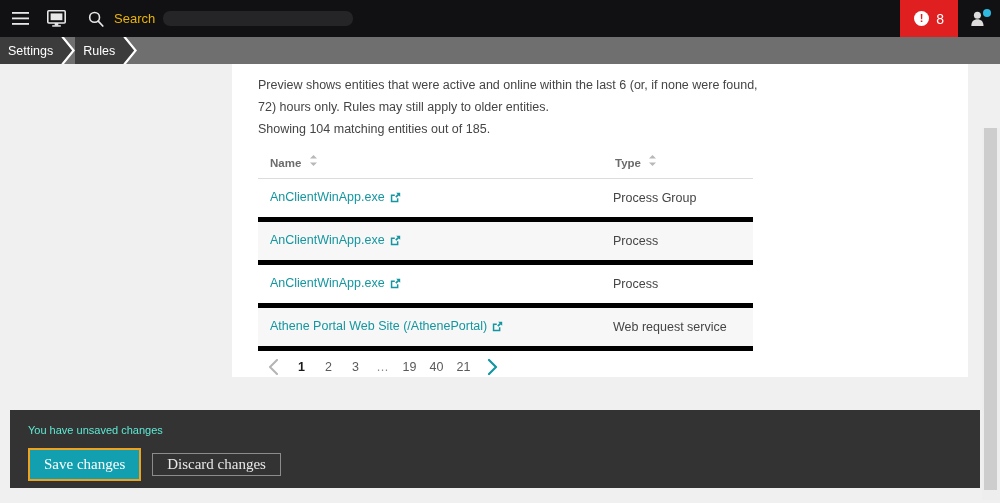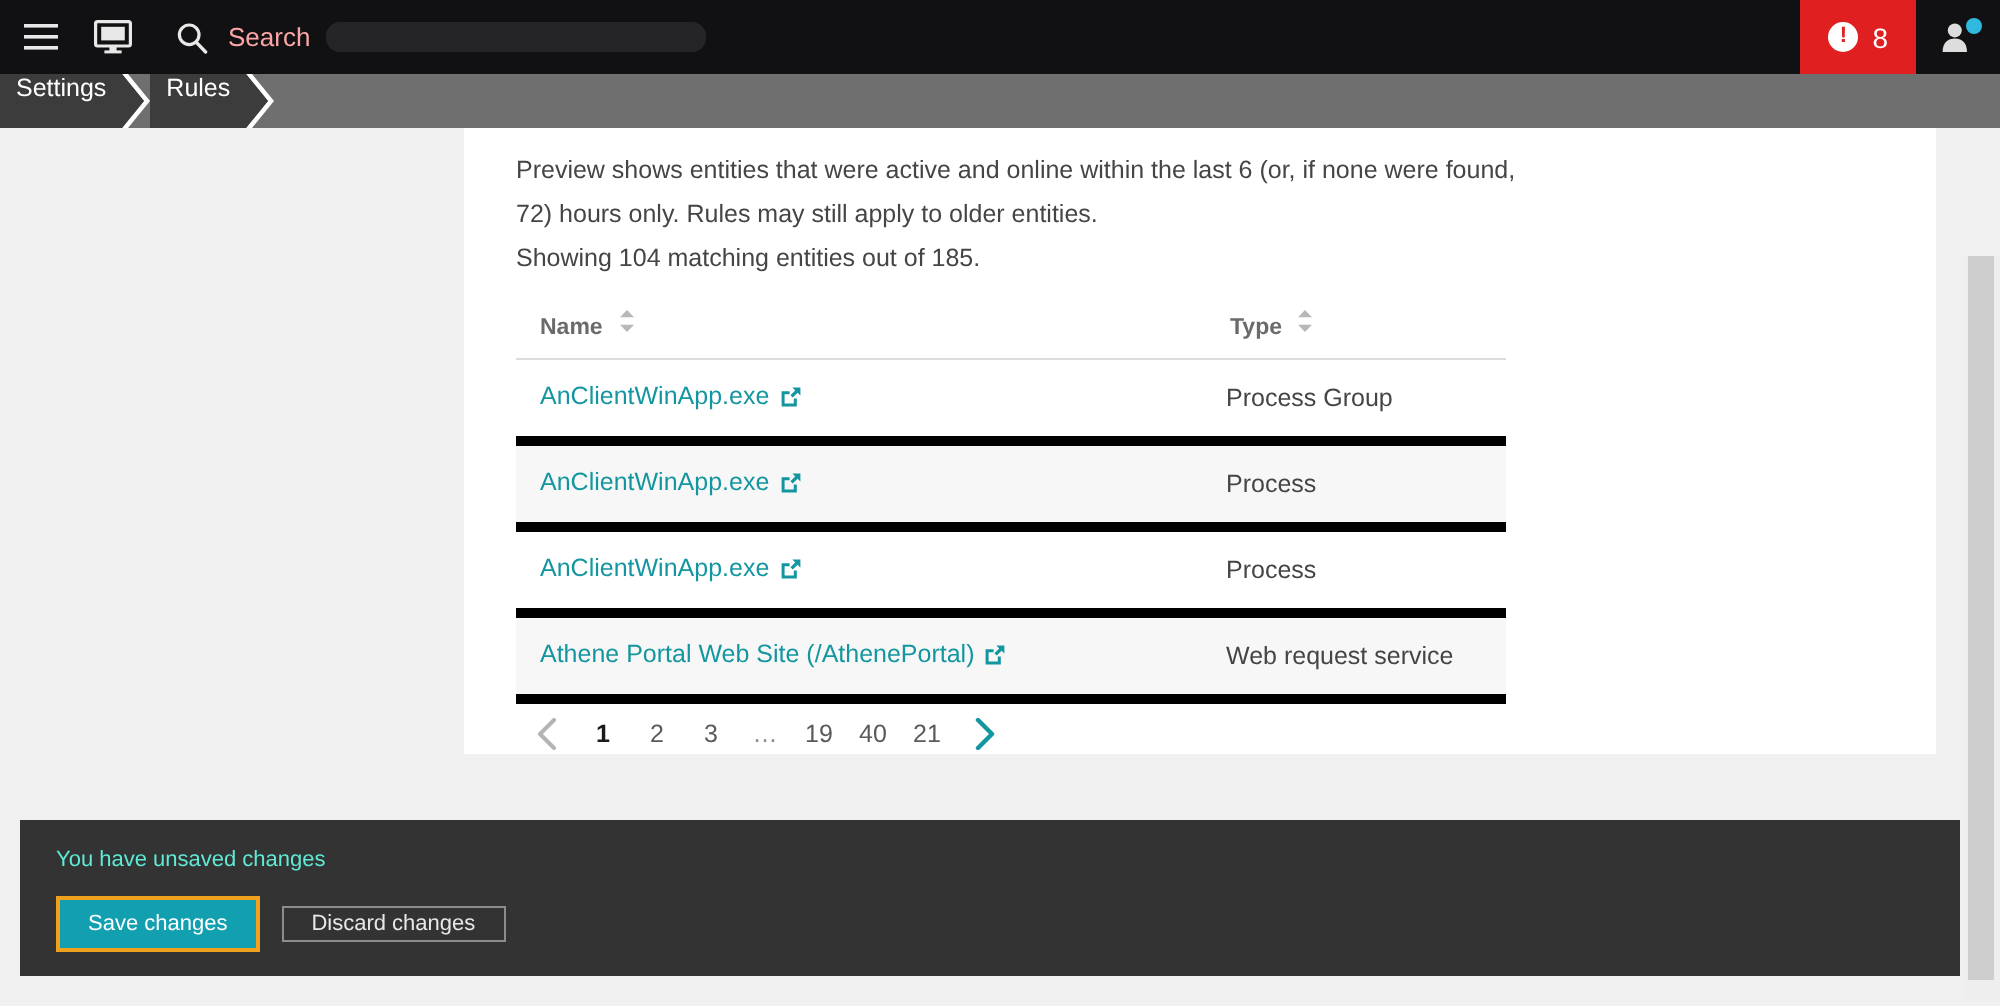--- a/index.html
+++ b/index.html
@@ -30,21 +30,21 @@
     display: flex; align-items: center; justify-content: center;
     color: #e8e8e8;
   }
   .tb-icon.hamburger { margin-left: 2px; }
   .tb-icon svg { display: block; }
   .search-wrap {
     display: flex; align-items: center;
     height: 37px; margin-left: 4px; flex: 1;
   }
   .search-label {
-    color: #fca5a5; font-size: 13px; margin-right: 8px;
+    color: #eab308; font-size: 13px; margin-right: 8px;
   }
   .search-input {
     width: 190px; height: 15px;
     background: #252528; border: none; border-radius: 7px;
     outline: none; padding: 0 6px;
     color: #e0e0e0; font-size: 11px;
     font-family: "Liberation Sans", sans-serif;
   }
   .topbar-right {
     display: flex; align-items: stretch; height: 37px; margin-left: auto;
@@ -71,21 +71,21 @@
   }
 
   
   .crumbbar {
     position: absolute; top: 37px; left: 0;
     width: 1000px; height: 27px;
     background: #6f6f6f;
     display: flex; align-items: stretch;
   }
   .crumb {
-    display: flex; 
+    display: flex; align-items: center;
     color: #ffffff; font-size: 12.5px;
     padding: 0 9px 0 8px;
     white-space: nowrap;
   }
   .crumb.dark { background: #3c3c3c; }
   .crumb.plain { background: transparent; padding-left: 12px; }
   .crumb-sep { width: 13px; position: relative; }
   .crumb-sep svg { position: absolute; top: 0; left: -1px; }
 
   
@@ -173,22 +173,22 @@
   }
   .unsaved-text {
     position: absolute; left: 18px; top: 14px;
     color: #5eead4; font-size: 11px;
   }
   .btn-row {
     position: absolute; left: 18px; top: 38px;
     display: flex; align-items: center; gap: 11px;
   }
   .btn {
-    font-family: Liberation Sans, sans-serif;
-    font-size: 11px;
+    font-family: Liberation Serif, serif;
+    font-size: 15px;
     cursor: pointer;
   }
   .btn-save {
     background: #12a0b0; color: #ffffff;
     border: 2px solid #f0a11e;
     padding: 6px 14px;
     outline: none;
   }
   .btn-discard {
     background: #333333; color: #e8e8e8;

